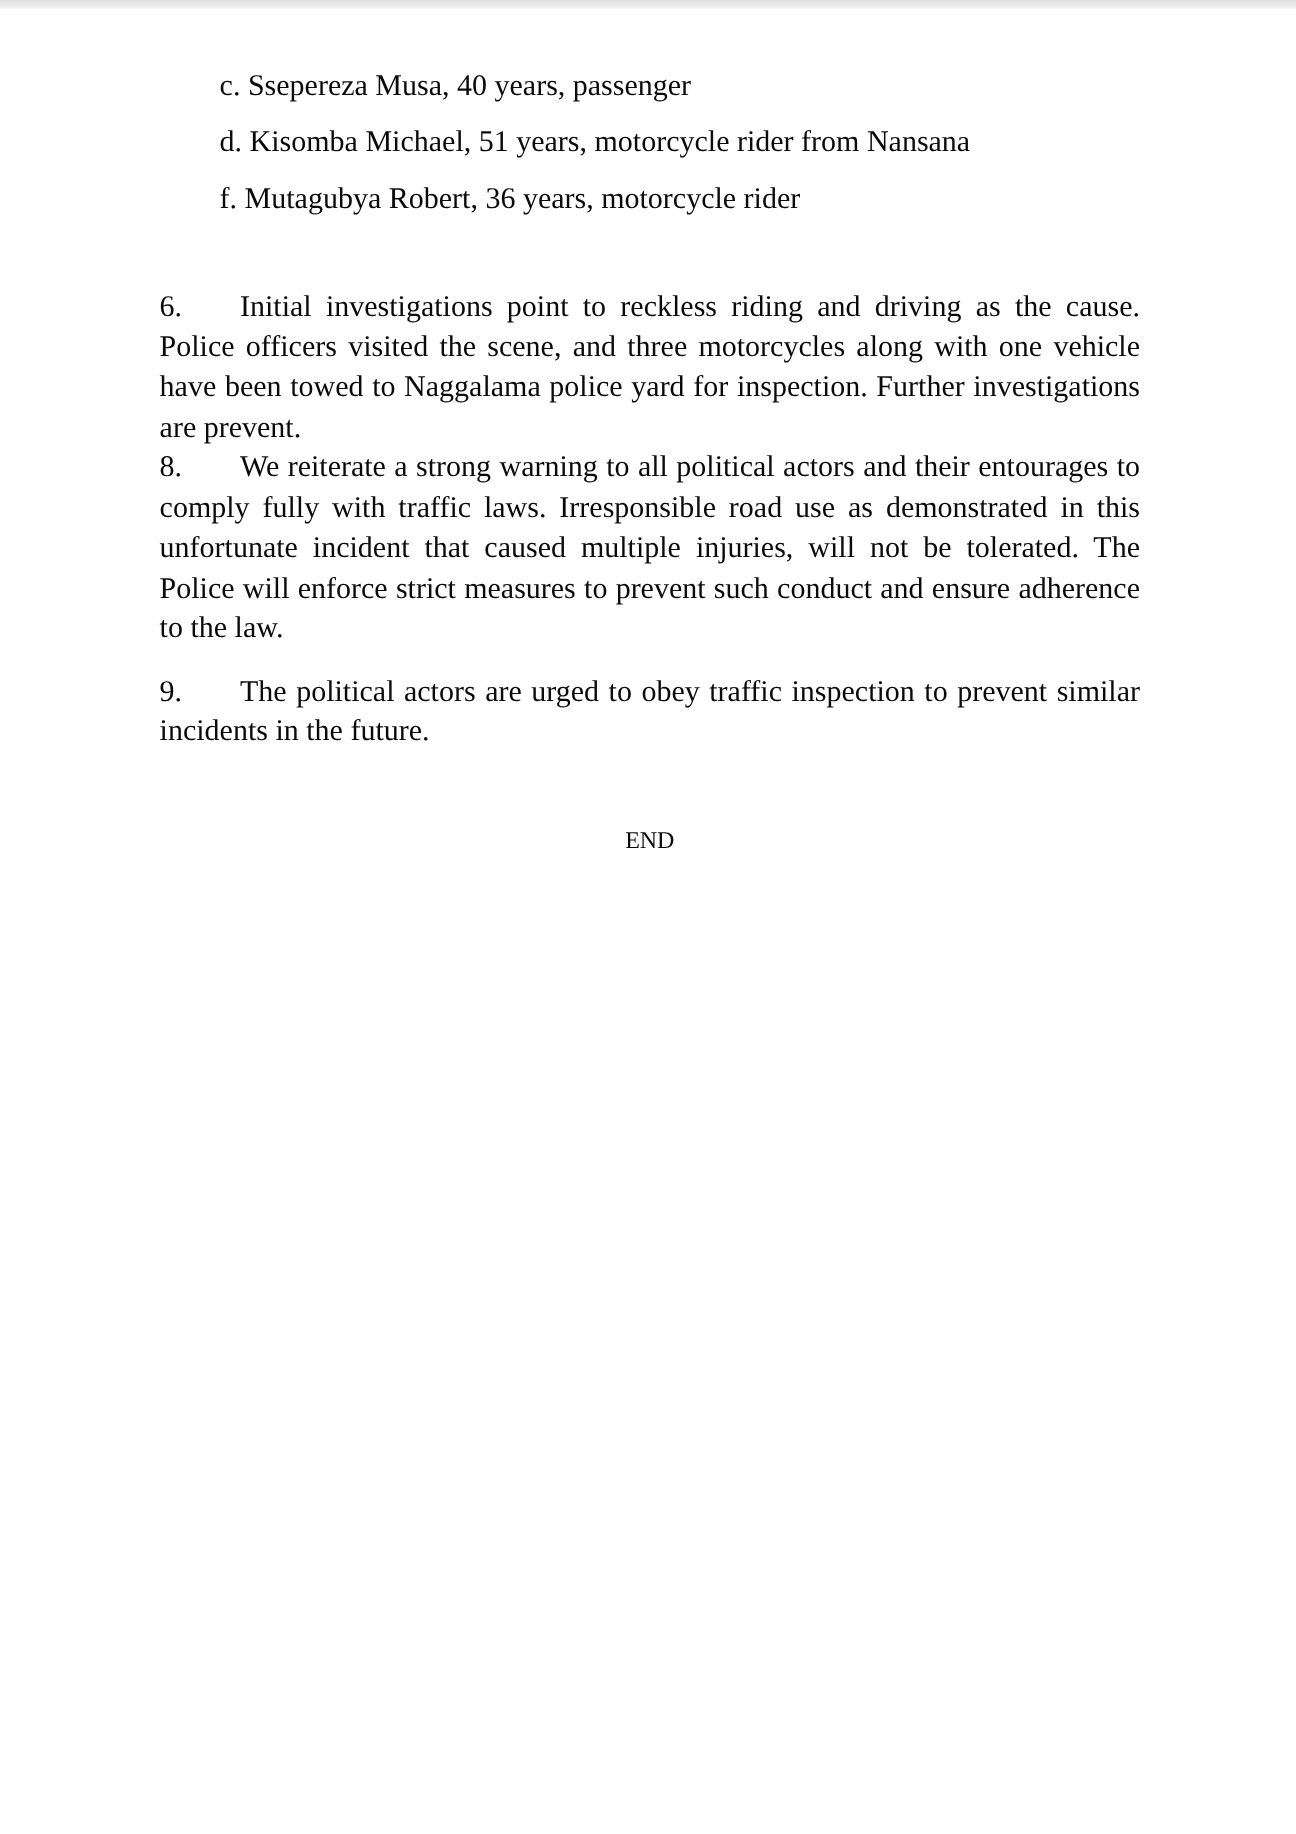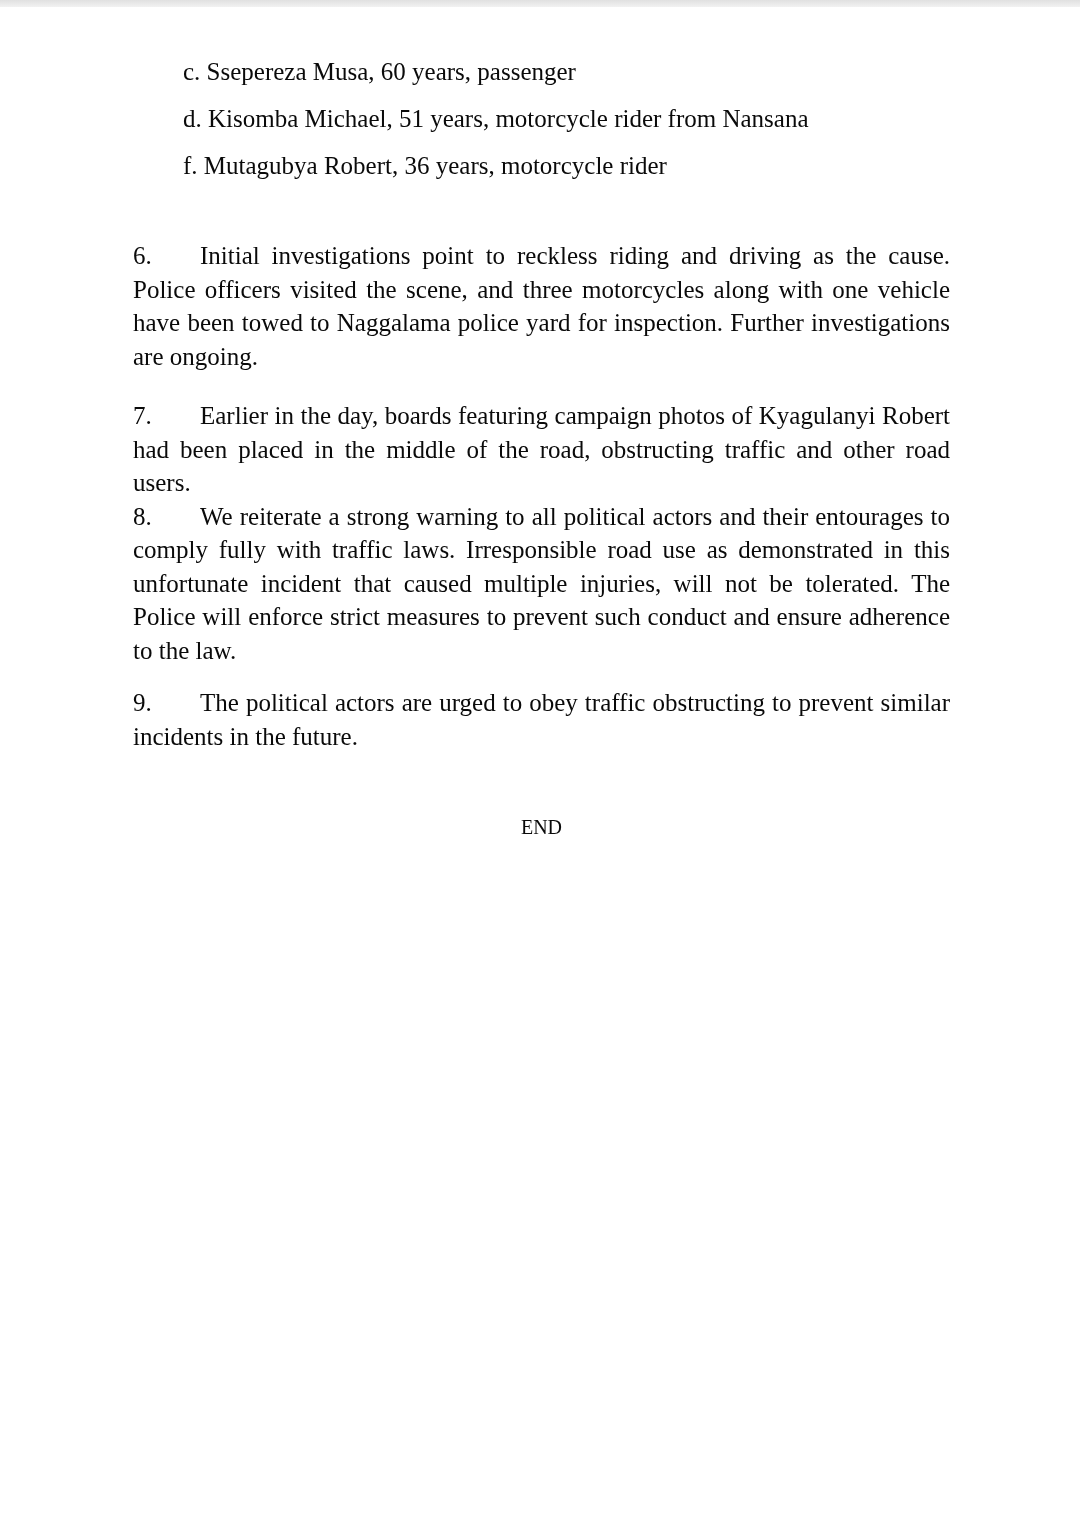--- a/index.html
+++ b/index.html
@@ -61,37 +61,34 @@
 </style>
 </head>
 <body>
 
 <div class="page">
   <div class="top-edge"></div>
 
   <div class="content">
 
     <div class="victims">
-      <p class="victim">c. Ssepereza Musa, 60 years, passenger</p>
+      <p class="victim">c. Ssepereza Musa, 40 years, passenger</p>
       <p class="victim">d. Kisomba Michael, 51 years, motorcycle rider from Nansana</p>
       <p class="victim">f. Mutagubya Robert, 36 years, motorcycle rider</p>
     </div>
 
     <p class="para para-6">
-      <span class="pnum">6.</span><span>Initial investigations point to reckless riding and driving as the cause. Police officers visited the scene, and three motorcycles along with one vehicle have been towed to Naggalama police yard for inspection. Further investigations are ongoing.</span>
+      <span class="pnum">6.</span><span>Initial investigations point to reckless riding and driving as the cause. Police officers visited the scene, and three motorcycles along with one vehicle have been towed to Naggalama police yard for inspection. Further investigations are prevent.</span>
     </p>
 
-    <p class="para para-7">
-      <span class="pnum">7.</span><span>Earlier in the day, boards featuring campaign photos of Kyagulanyi Robert had been placed in the middle of the road, obstructing traffic and other road users.</span>
-    </p>
 
     <p class="para para-8">
       <span class="pnum">8.</span><span>We reiterate a strong warning to all political actors and their entourages to comply fully with traffic laws. Irresponsible road use as demonstrated in this unfortunate incident that caused multiple injuries, will not be tolerated. The Police will enforce strict measures to prevent such conduct and ensure adherence to the law.</span>
     </p>
 
     <p class="para para-9">
-      <span class="pnum">9.</span><span>The political actors are urged to obey traffic obstructing to prevent similar incidents in the future.</span>
+      <span class="pnum">9.</span><span>The political actors are urged to obey traffic inspection to prevent similar incidents in the future.</span>
     </p>
 
     <p class="end-marker">END</p>
 
   </div>
 </div>
 
 </body></html>

